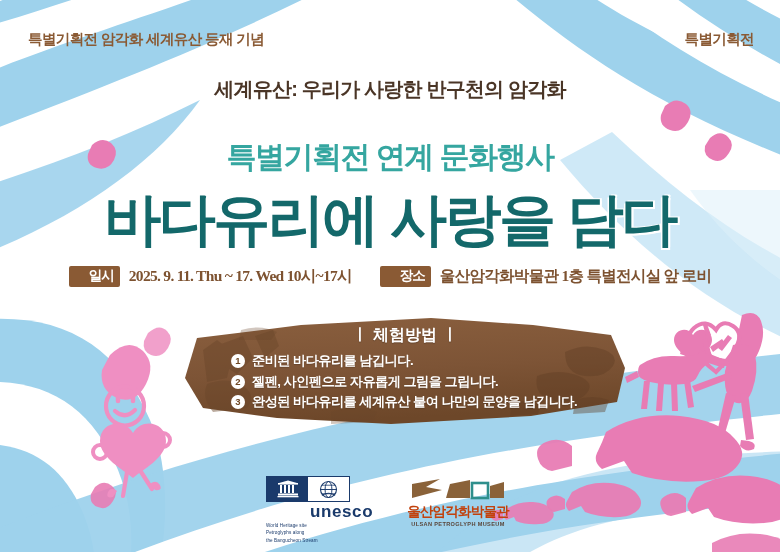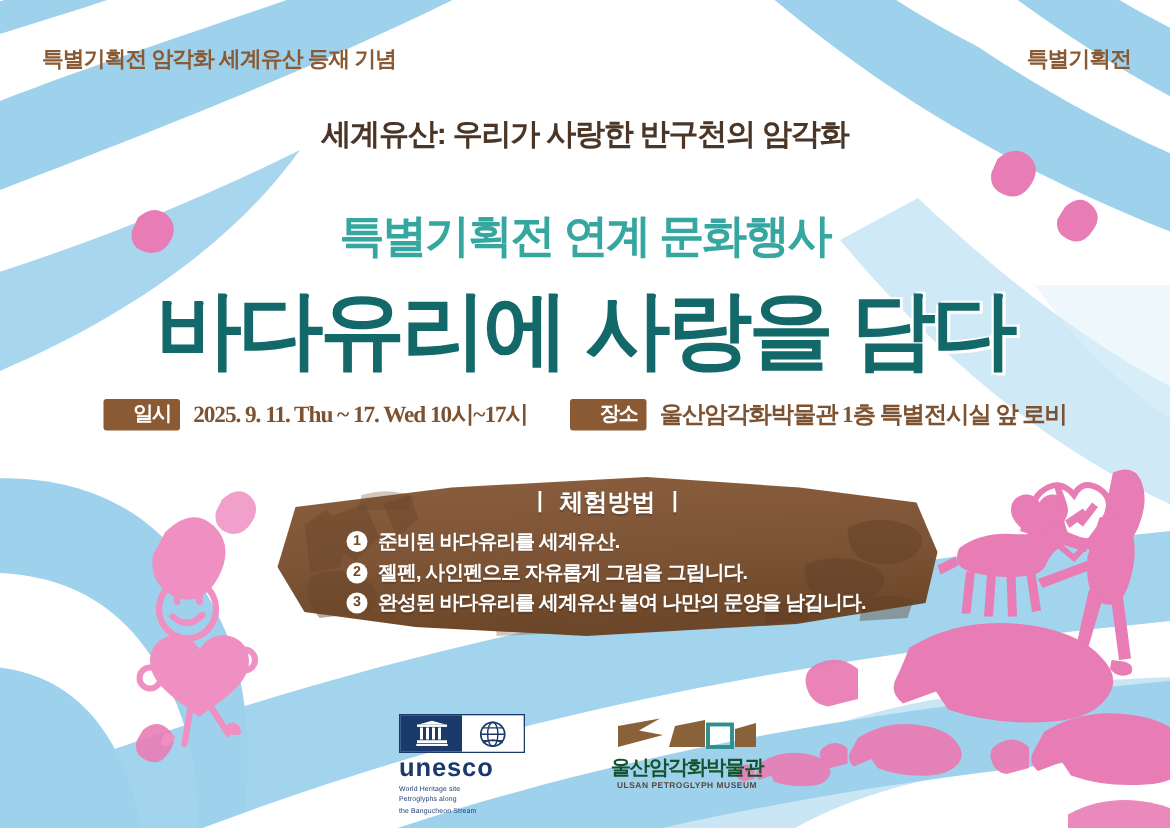--- a/index.html
+++ b/index.html
@@ -207,39 +207,40 @@
   }
   .unesco-emblems .cell.left{ background:#1a3a6b; }
   .unesco-emblems .cell.right{ background:#ffffff; }
   .unesco-word{
     font-size:17px;
     font-weight:bold;
     color:#1a3a6b;
     letter-spacing:0.6px;
     line-height:1.05;
     margin-top:1px;
+    margin-left:44px;
   }
   .unesco-sub{
     font-size:4.6px;
     color:#1a3a6b;
     line-height:1.55;
     letter-spacing:0.1px;
     margin-top:1.5px;
   }
   .logo-museum{ width:112px; text-align:center; }
   .museum-mark{
     height:27px;
     display:flex;
     align-items:flex-end;
     justify-content:center;
   }
   .museum-ko{
     font-size:13.5px;
     font-weight:bold;
-    color:#14532d;
+    color:#c2410c;
     letter-spacing:-0.8px;
     margin-top:2px;
     line-height:1.1;
   }
   .museum-en{
     font-size:5.6px;
     font-weight:bold;
     color:#5a463a;
     letter-spacing:0.35px;
     margin-top:1px;
@@ -404,21 +405,21 @@
         </g>
       </svg>
 
       <div class="rock-inner">
         <div class="rock-heading">
           <span class="bar">ㅣ</span><span>체험방법</span><span class="bar">ㅣ</span>
         </div>
         <ul class="steps">
           <li class="step">
             <span class="step-num">1</span>
-            <span class="step-text">준비된 바다유리를 세계유산.</span>
+            <span class="step-text">준비된 바다유리를 남깁니다.</span>
           </li>
           <li class="step">
             <span class="step-num">2</span>
             <span class="step-text">젤펜, 사인펜으로 자유롭게 그림을 그립니다.</span>
           </li>
           <li class="step">
             <span class="step-num">3</span>
             <span class="step-text">완성된 바다유리를 세계유산 붙여 나만의 문양을 남깁니다.</span>
           </li>
         </ul>

